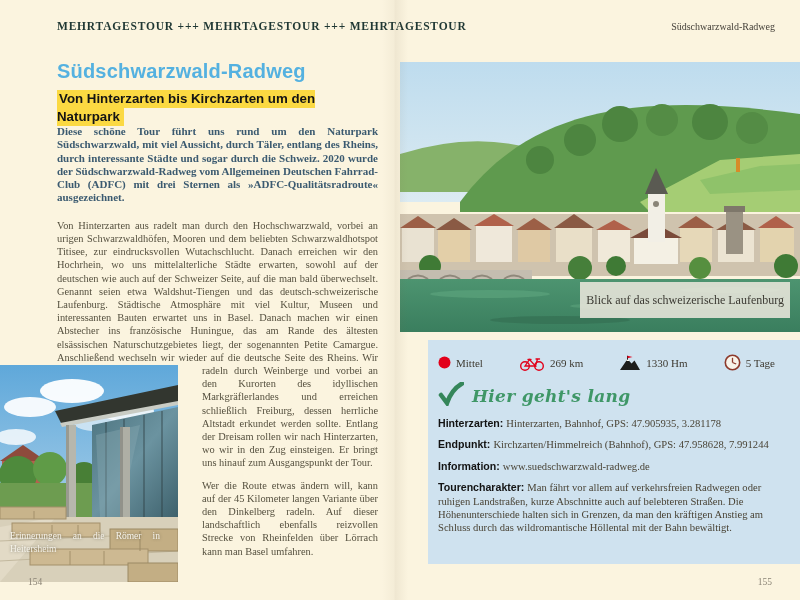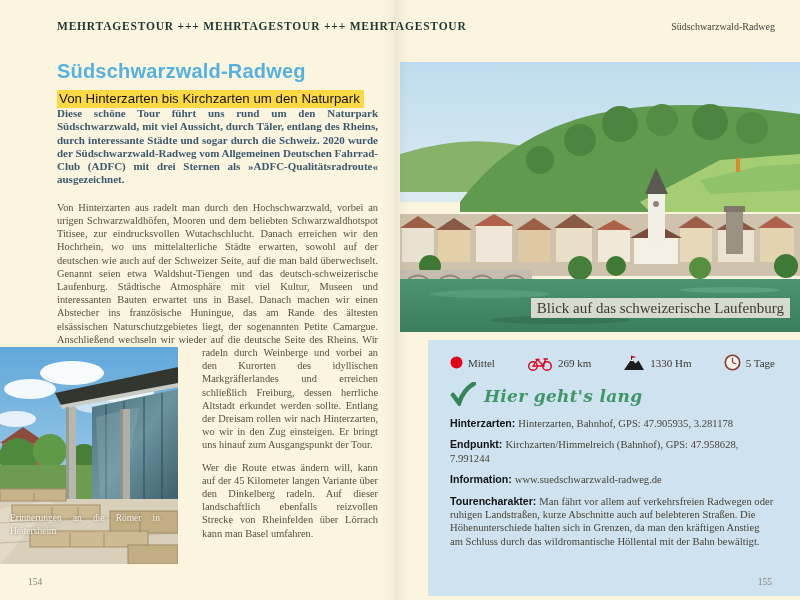--- a/index.html
+++ b/index.html
@@ -26,21 +26,21 @@
   .header-right { font-size:10px; color:#45413a; }
   
   .left-page { position:absolute; left:57px; top:60px; width:321px; }
   .title {
     font-family:"Liberation Sans", sans-serif; font-weight:bold;
     font-size:20px; line-height:22px; color:#54b1e0; letter-spacing:0.2px;
   }
   .subtitle-row { margin-top:7px; }
   .subtitle-hl {
     display:inline; background:#fbd942; color:#141414;
-    font-family:"Liberation Sans", sans-serif; font-weight:normal;
+    font-family:"Liberation Sans", sans-serif; font-weight:bold;
     font-size:13.3px; line-height:17px; padding:1px 4px 2px 2px;
   }
   .intro {
     font-weight:bold; font-size:11px; line-height:13.3px;
     color:#3b5a70; text-align:justify;
   }
   .body-text { margin-top:14px; font-size:10.4px; line-height:13.2px; color:#55503f; text-align:justify; }
   .body-text p + p { margin-top:9px; }
   .spacer-float { float:left; width:0; height:146px; }
   .photo-left {
@@ -53,26 +53,26 @@
     position:absolute; left:10px; bottom:26px; width:150px;
     color:#f6f3ea; font-size:9.5px; line-height:13px;
     text-shadow:0 0 3px rgba(60,60,50,0.55);
   }
   
   .photo-right { position:absolute; left:400px; top:62px; width:400px; height:270px; overflow:hidden; }
   .photo-right svg { display:block; }
   .caption-right {
     position:absolute; right:10px; bottom:14px;
     background:rgba(233,230,220,0.88); color:#3c3a33;
-    font-size:15px; line-height:12px; padding:4px 6px;
+    font-size:12px; line-height:12px; padding:12px 6px;
   }
   
   .info-panel {
-    position:absolute; left:428px; top:340px; width:372px; height:256px;
-    background:#cfe2ef; padding:14px 25px 0 22px;
+    position:absolute; left:428px; top:340px; width:372px; height:224px;
+    background:#cfe2ef; padding:14px 25px 0 10px;
   }
   .stats-row { display:flex; justify-content:space-between; align-items:center; }
   .stat { display:flex; align-items:center; gap:5px; font-size:11px; color:#3d3930; }
   .stat svg { display:block; }
   .panel-heading { margin-top:15px; display:flex; align-items:flex-start; gap:8px; }
   .check { margin-top:-4px; }
   .heading-script {
     font-family:"DejaVu Serif", serif; font-style:italic; font-weight:bold;
     font-size:17px; color:#3f9767; letter-spacing:0.3px;
   }

